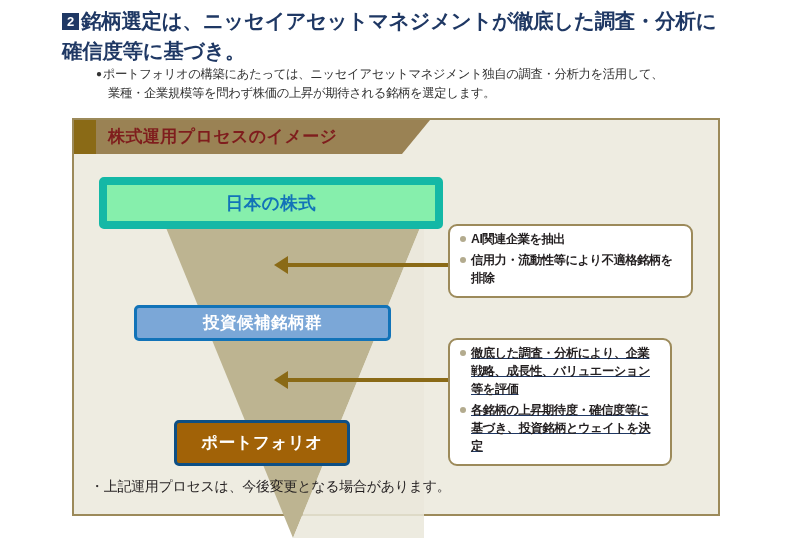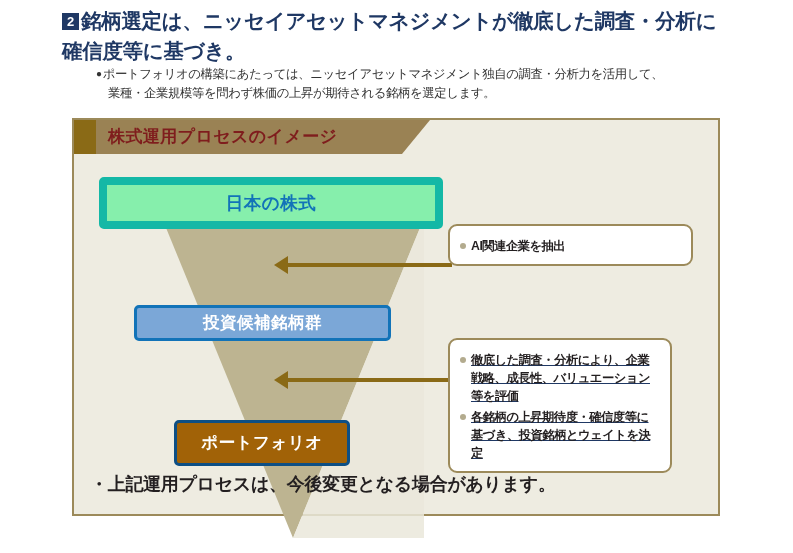--- a/index.html
+++ b/index.html
@@ -202,21 +202,21 @@
   .arrow-1 { left: 212px; top: 143px; width: 166px; }
   .arrow-2 { left: 212px; top: 258px; width: 166px; }
 
   
   .callout {
     position: absolute;
     box-sizing: border-box;
     background: #ffffff;
     border: 2px solid #9c8a5a;
     border-radius: 9px;
-    padding: 11px 10px 9px 10px;
+    padding: 4px 10px 9px 10px;
   }
   .callout-1 { left: 374px; top: 104px; width: 245px; }
   .callout-2 { left: 374px; top: 218px; width: 224px; text-decoration: underline; }
 
   .callout-item {
     display: flex;
     align-items: flex-start;
     font-size: 12.3px;
     line-height: 18px;
     color: #231f20;
@@ -233,24 +233,24 @@
     background: #b3ab8e;
     margin: 6px 5px 0 0;
   }
   .callout-text { flex: 1 1 auto; }
 
   
   .footnote {
     position: absolute;
     left: 16px;
     bottom: 18px;
-    font-size: 18px;
+    font-size: 14px;
     color: #231f20;
     letter-spacing: -0.3px;
-    font-weight: 700;
+    font-weight: 400;
   }
 </style>
 </head>
 <body>
 
 <div class="heading-block">
   <div class="heading-line">
     <span class="num-badge">2</span><span>銘柄選定は、ニッセイアセットマネジメントが徹底した調査・分析に</span>
   </div>
   <div class="heading-line">確信度等に基づき。</div>
@@ -276,20 +276,24 @@
   <div class="stage stage-mid">投資候補銘柄群</div>
   <div class="stage stage-bot">ポートフォリオ</div>
 
   <div class="arrow arrow-1"></div>
   <div class="arrow arrow-2"></div>
 
   <div class="callout callout-1">
     <div class="callout-item">
       <span class="callout-bullet"></span>
       <span class="callout-text">AI関連企業を抽出</span>
+    </div>
+    <div class="callout-item">
+      <span class="callout-bullet"></span>
+      <span class="callout-text">信用力・流動性等により不適格銘柄を排除</span>
     </div>
   </div>
 
   <div class="callout callout-2">
     <div class="callout-item">
       <span class="callout-bullet"></span>
       <span class="callout-text">徹底した調査・分析により、企業戦略、成長性、バリュエーション等を評価</span>
     </div>
     <div class="callout-item">
       <span class="callout-bullet"></span>

